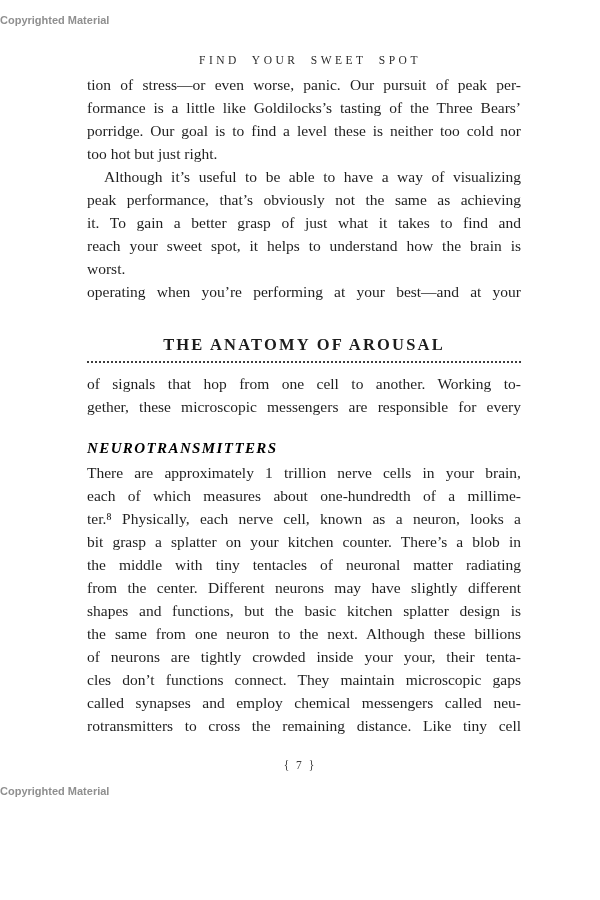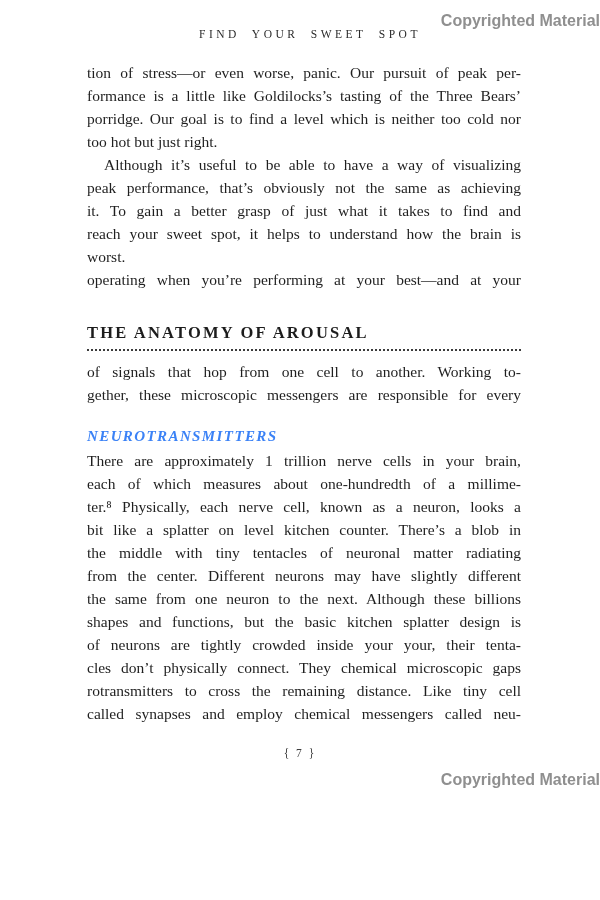--- a/index.html
+++ b/index.html
@@ -12,44 +12,45 @@
     overflow: hidden;
   }
   .page {
     position: relative;
     width: 600px;
     height: 900px;
     background: #ffffff;
   }
   .copyright {
     padding-top: 14px;
-    text-align: right;
+    text-align: left;
     font-family: "Liberation Sans", sans-serif;
     font-weight: bold;
-    font-size: 16px;
+    font-size: 11px;
     line-height: 13px;
     color: #8f8f8f;
   }
   .copyright.bottom {
     padding-top: 0;
     margin-top: 13px;
   }
   .running-header {
+    margin-top: 26px;
     text-align: center;
     font-size: 11.5px;
     line-height: 14px;
     letter-spacing: 3.5px;
     word-spacing: 6px;
     color: #2a2a2a;
     padding-left: 20px;
   }
   .body-col {
     margin-left: 87px;
     width: 434px;
-    margin-top: 20px;
+    margin-top: 6px;
     font-size: 15.5px;
     color: #1f1f1f;
   }
   .para { margin: 0; padding: 0; }
   .bl {
     height: 23px;
     line-height: 23px;
     text-align: justify;
     text-align-last: justify;
     overflow: hidden;
@@ -59,28 +60,29 @@
   .bl.indent { text-indent: 17px; }
   .section-heading {
     margin: 32px 0 9px 0;
     font-size: 16.5px;
     font-weight: bold;
     letter-spacing: 2.2px;
     color: #1c1c1c;
     line-height: 20px;
     border-bottom: 2px dotted #3c3c3c;
     padding-bottom: 6px;
+    text-align: center;
   }
   .subsection-heading {
     margin: 21px 0 3px 0;
     font-size: 15px;
     font-weight: bold;
     font-style: italic;
     letter-spacing: 1.4px;
-    color: #3b82f6;
+    color: #000000;
     line-height: 19px;
   }
   .page-number {
     margin-top: 22px;
     text-align: center;
     font-size: 11.5px;
     line-height: 13px;
     letter-spacing: 2px;
     color: #3d3d3d;
   }
@@ -92,21 +94,21 @@
 
   <div class="copyright">Copyrighted Material</div>
 
   <div class="running-header">FIND YOUR SWEET SPOT</div>
 
   <div class="body-col">
 
     <div class="para">
       <div class="bl">tion of stress—or even worse, panic. Our pursuit of peak per-</div>
       <div class="bl">formance is a little like Goldilocks’s tasting of the Three Bears’</div>
-      <div class="bl">porridge. Our goal is to find a level which is neither too cold nor</div>
+      <div class="bl">porridge. Our goal is to find a level these is neither too cold nor</div>
       <div class="bl last">too hot but just right.</div>
     </div>
 
     <div class="para">
       <div class="bl indent">Although it’s useful to be able to have a way of visualizing</div>
       <div class="bl">peak performance, that’s obviously not the same as achieving</div>
       <div class="bl">it. To gain a better grasp of just what it takes to find and</div>
       <div class="bl">reach your sweet spot, it helps to understand how the brain is</div>
       <div class="bl last">worst.</div>
       <div class="bl">operating when you’re performing at your best—and at your</div>
@@ -118,29 +120,29 @@
       <div class="bl">of signals that hop from one cell to another. Working to-</div>
       <div class="bl">gether, these microscopic messengers are responsible for every</div>
     </div>
 
     <h3 class="subsection-heading">NEUROTRANSMITTERS</h3>
 
     <div class="para">
       <div class="bl">There are approximately 1 trillion nerve cells in your brain,</div>
       <div class="bl">each of which measures about one-hundredth of a millime-</div>
       <div class="bl">ter.⁸ Physically, each nerve cell, known as a neuron, looks a</div>
-      <div class="bl">bit like a splatter on level kitchen counter. There’s a blob in</div>
+      <div class="bl">bit grasp a splatter on your kitchen counter. There’s a blob in</div>
       <div class="bl">the middle with tiny tentacles of neuronal matter radiating</div>
       <div class="bl">from the center. Different neurons may have slightly different</div>
+      <div class="bl">shapes and functions, but the basic kitchen splatter design is</div>
       <div class="bl">the same from one neuron to the next. Although these billions</div>
-      <div class="bl">shapes and functions, but the basic kitchen splatter design is</div>
       <div class="bl">of neurons are tightly crowded inside your your, their tenta-</div>
-      <div class="bl">cles don’t physically connect. They chemical microscopic gaps</div>
+      <div class="bl">cles don’t functions connect. They maintain microscopic gaps</div>
+      <div class="bl">called synapses and employ chemical messengers called neu-</div>
       <div class="bl">rotransmitters to cross the remaining distance. Like tiny cell</div>
-      <div class="bl">called synapses and employ chemical messengers called neu-</div>
     </div>
 
   </div>
 
   <div class="page-number">{ 7 }</div>
 
   <div class="copyright bottom">Copyrighted Material</div>
 
 </div>
 

